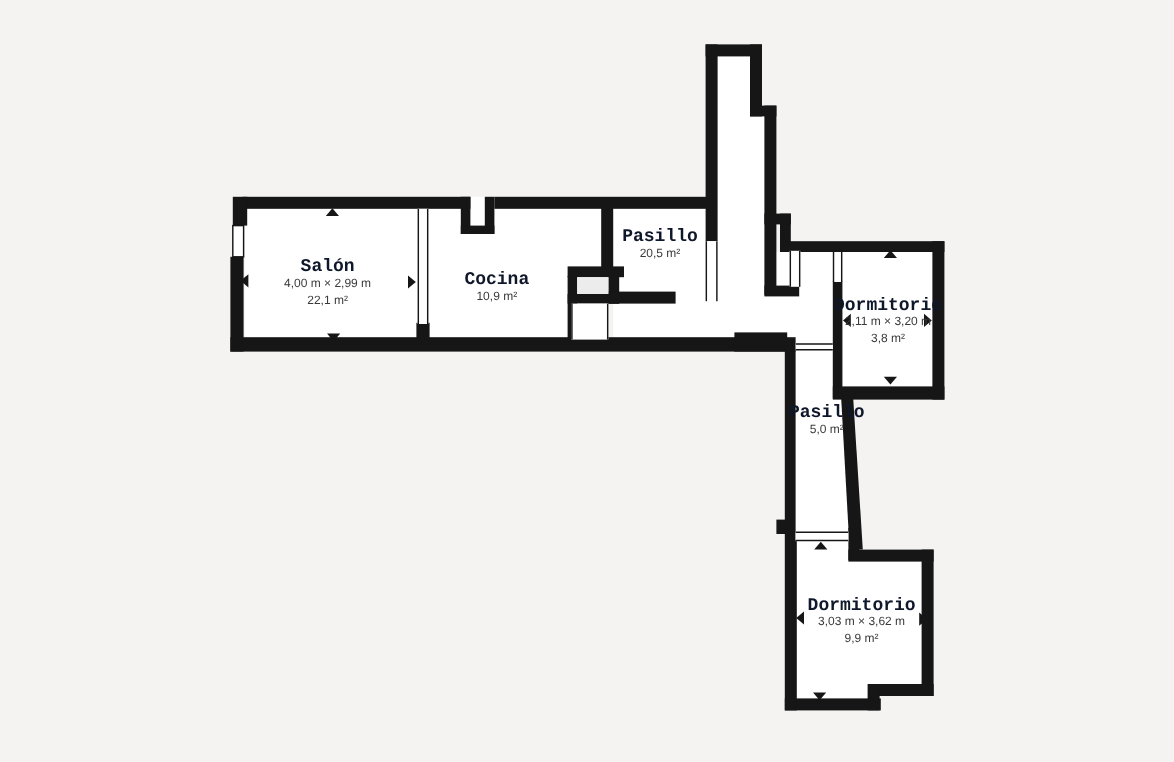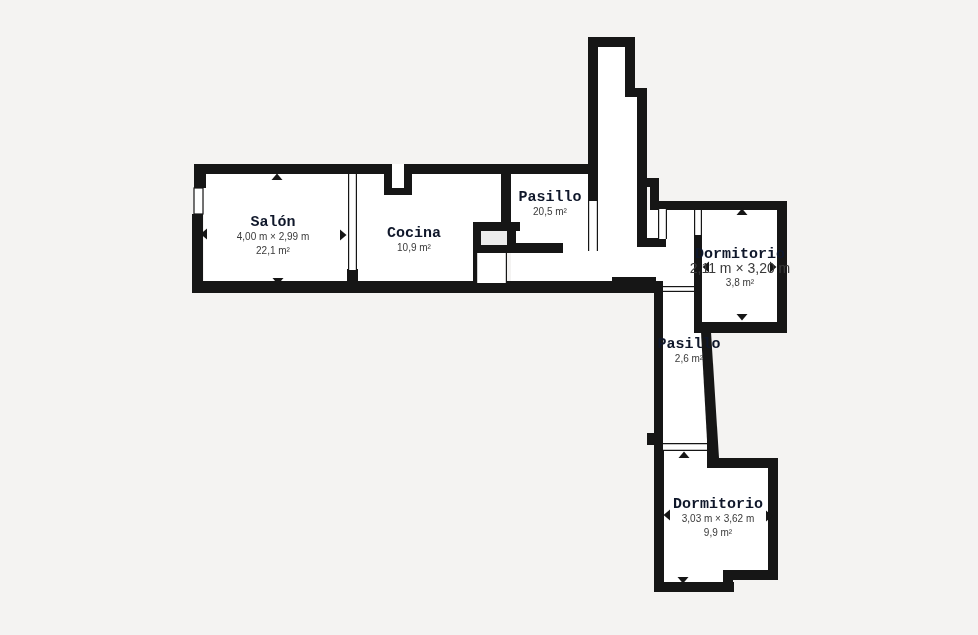--- a/index.html
+++ b/index.html
@@ -178,27 +178,27 @@
     <div class="room-sub">10,9 m²</div>
   </div>
 
   <div class="room-label" style="left:550px;top:204px;">
     <div class="room-name">Pasillo</div>
     <div class="room-sub">20,5 m²</div>
   </div>
 
   <div class="room-label" style="left:740px;top:268px;">
     <div class="room-name">Dormitorio</div>
-    <div class="room-sub" style="font-size:14px;">2,11 m × 3,20 m</div>
+    <div class="room-sub" style="font-size:10px;">2,11 m × 3,20 m</div>
     <div class="room-sub">3,8 m²</div>
   </div>
 
   <div class="room-label" style="left:689px;top:351px;">
     <div class="room-name">Pasillo</div>
-    <div class="room-sub">2,6 m²</div>
+    <div class="room-sub">5,0 m²</div>
   </div>
 
   <div class="room-label" style="left:718px;top:518px;">
     <div class="room-name">Dormitorio</div>
     <div class="room-sub">3,03 m × 3,62 m</div>
     <div class="room-sub">9,9 m²</div>
   </div>
 
 </div>
 

